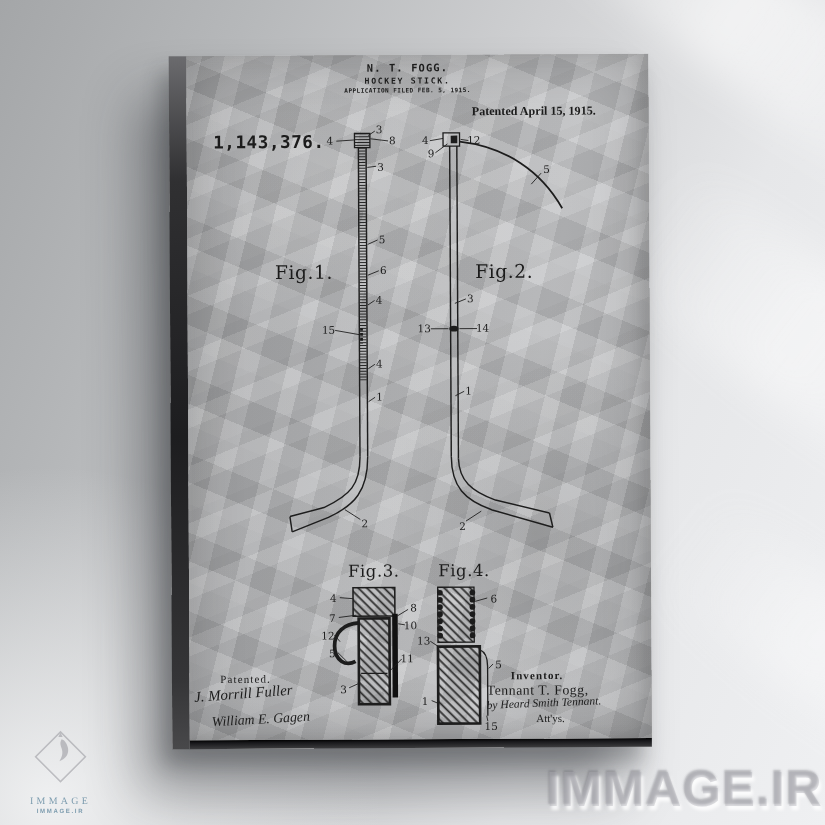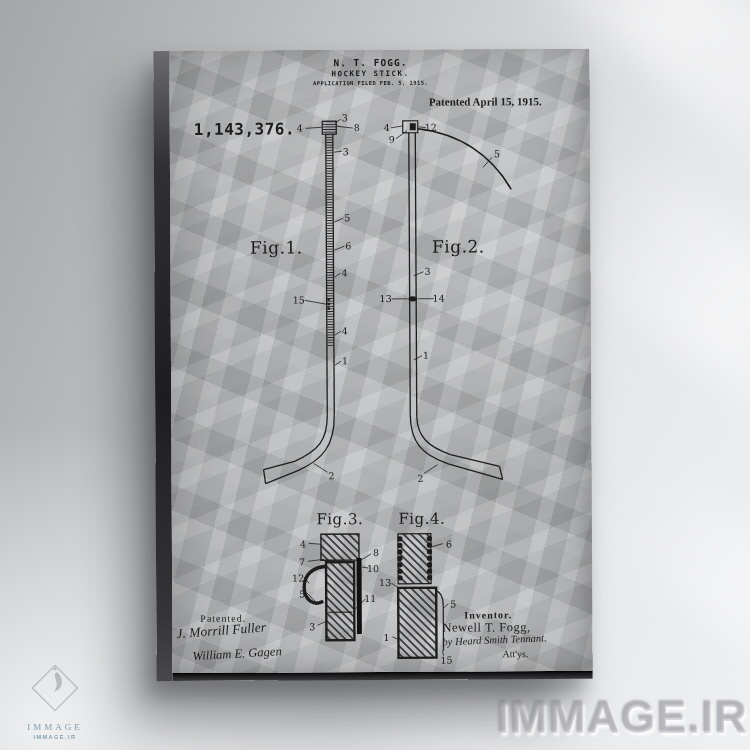--- a/index.html
+++ b/index.html
@@ -55,21 +55,21 @@
   .hl3{top:30px;font-size:5.5px;letter-spacing:.4px;}
   .patent-no{position:absolute;left:24px;top:40px;font-size:16px;letter-spacing:.5px;margin-top:29px;}
   .patented{position:absolute;left:200px;top:46px;width:172px;text-align:right;font-size:11px;font-weight:bold;}
   .sig{font-style:italic;white-space:nowrap;}
   .wit-head{position:absolute;left:28px;top:562px;font-size:10px;letter-spacing:1px;}
   .wit-sig1{position:absolute;left:4px;top:572px;font-size:13.5px;transform:rotate(-4deg);}
   .wit-sig2{position:absolute;left:20px;top:596px;font-size:12.5px;transform:rotate(-3deg);}
   .inv-head{position:absolute;left:292px;top:560px;font-size:10px;letter-spacing:1px;font-weight:bold;}
   .inv-name{position:absolute;left:270px;top:571px;font-size:12.5px;letter-spacing:.5px;}
   .inv-by{position:absolute;left:270px;top:585px;font-size:10.5px;transform:rotate(-2deg);}
-  .inv-attys{position:absolute;left:330px;top:599px;font-size:10px;}
+  .inv-attys{position:absolute;left:315px;top:599px;font-size:10px;}
   svg.drawing{position:absolute;inset:0;width:100%;height:100%;}
   svg.drawing text{font-family:"DejaVu Serif","Liberation Serif",serif;fill:#1b1b1b;}
   .fig-caption{font-size:17px;letter-spacing:.5px;}
   .fig-caption.small{font-size:15px;}
   .part-num{font-size:9.5px;}
   
   .wm-big{
     position:absolute;right:2px;bottom:6px;
     font-size:45px;font-weight:bold;letter-spacing:1px;
     color:rgba(173,173,179,0.40);
@@ -248,21 +248,21 @@
             <text class="part-num" x="281" y="558" text-anchor="middle">5</text>
             <text class="part-num" x="214" y="591" text-anchor="middle">1</text>
             <text class="part-num" x="274" y="614" text-anchor="middle">15</text>
           </g>
         </svg>
 
         <div class="wit-head t-serif">Patented.</div>
         <div class="wit-sig1 t-serif sig">J. Morrill Fuller</div>
         <div class="wit-sig2 t-serif sig">William E. Gagen</div>
         <div class="inv-head t-serif">Inventor.</div>
-        <div class="inv-name t-serif">Newell T. Fogg,</div>
+        <div class="inv-name t-serif">Tennant T. Fogg,</div>
         <div class="inv-by t-serif sig">by Heard Smith Tennant.</div>
         <div class="inv-attys t-serif">Att'ys.</div>
       </div>
     </div>
     <div class="canvas-bottom"></div>
   </div>
 </div>
 
 <div class="logo">
   <svg width="60" height="58" viewBox="0 0 60 58">

